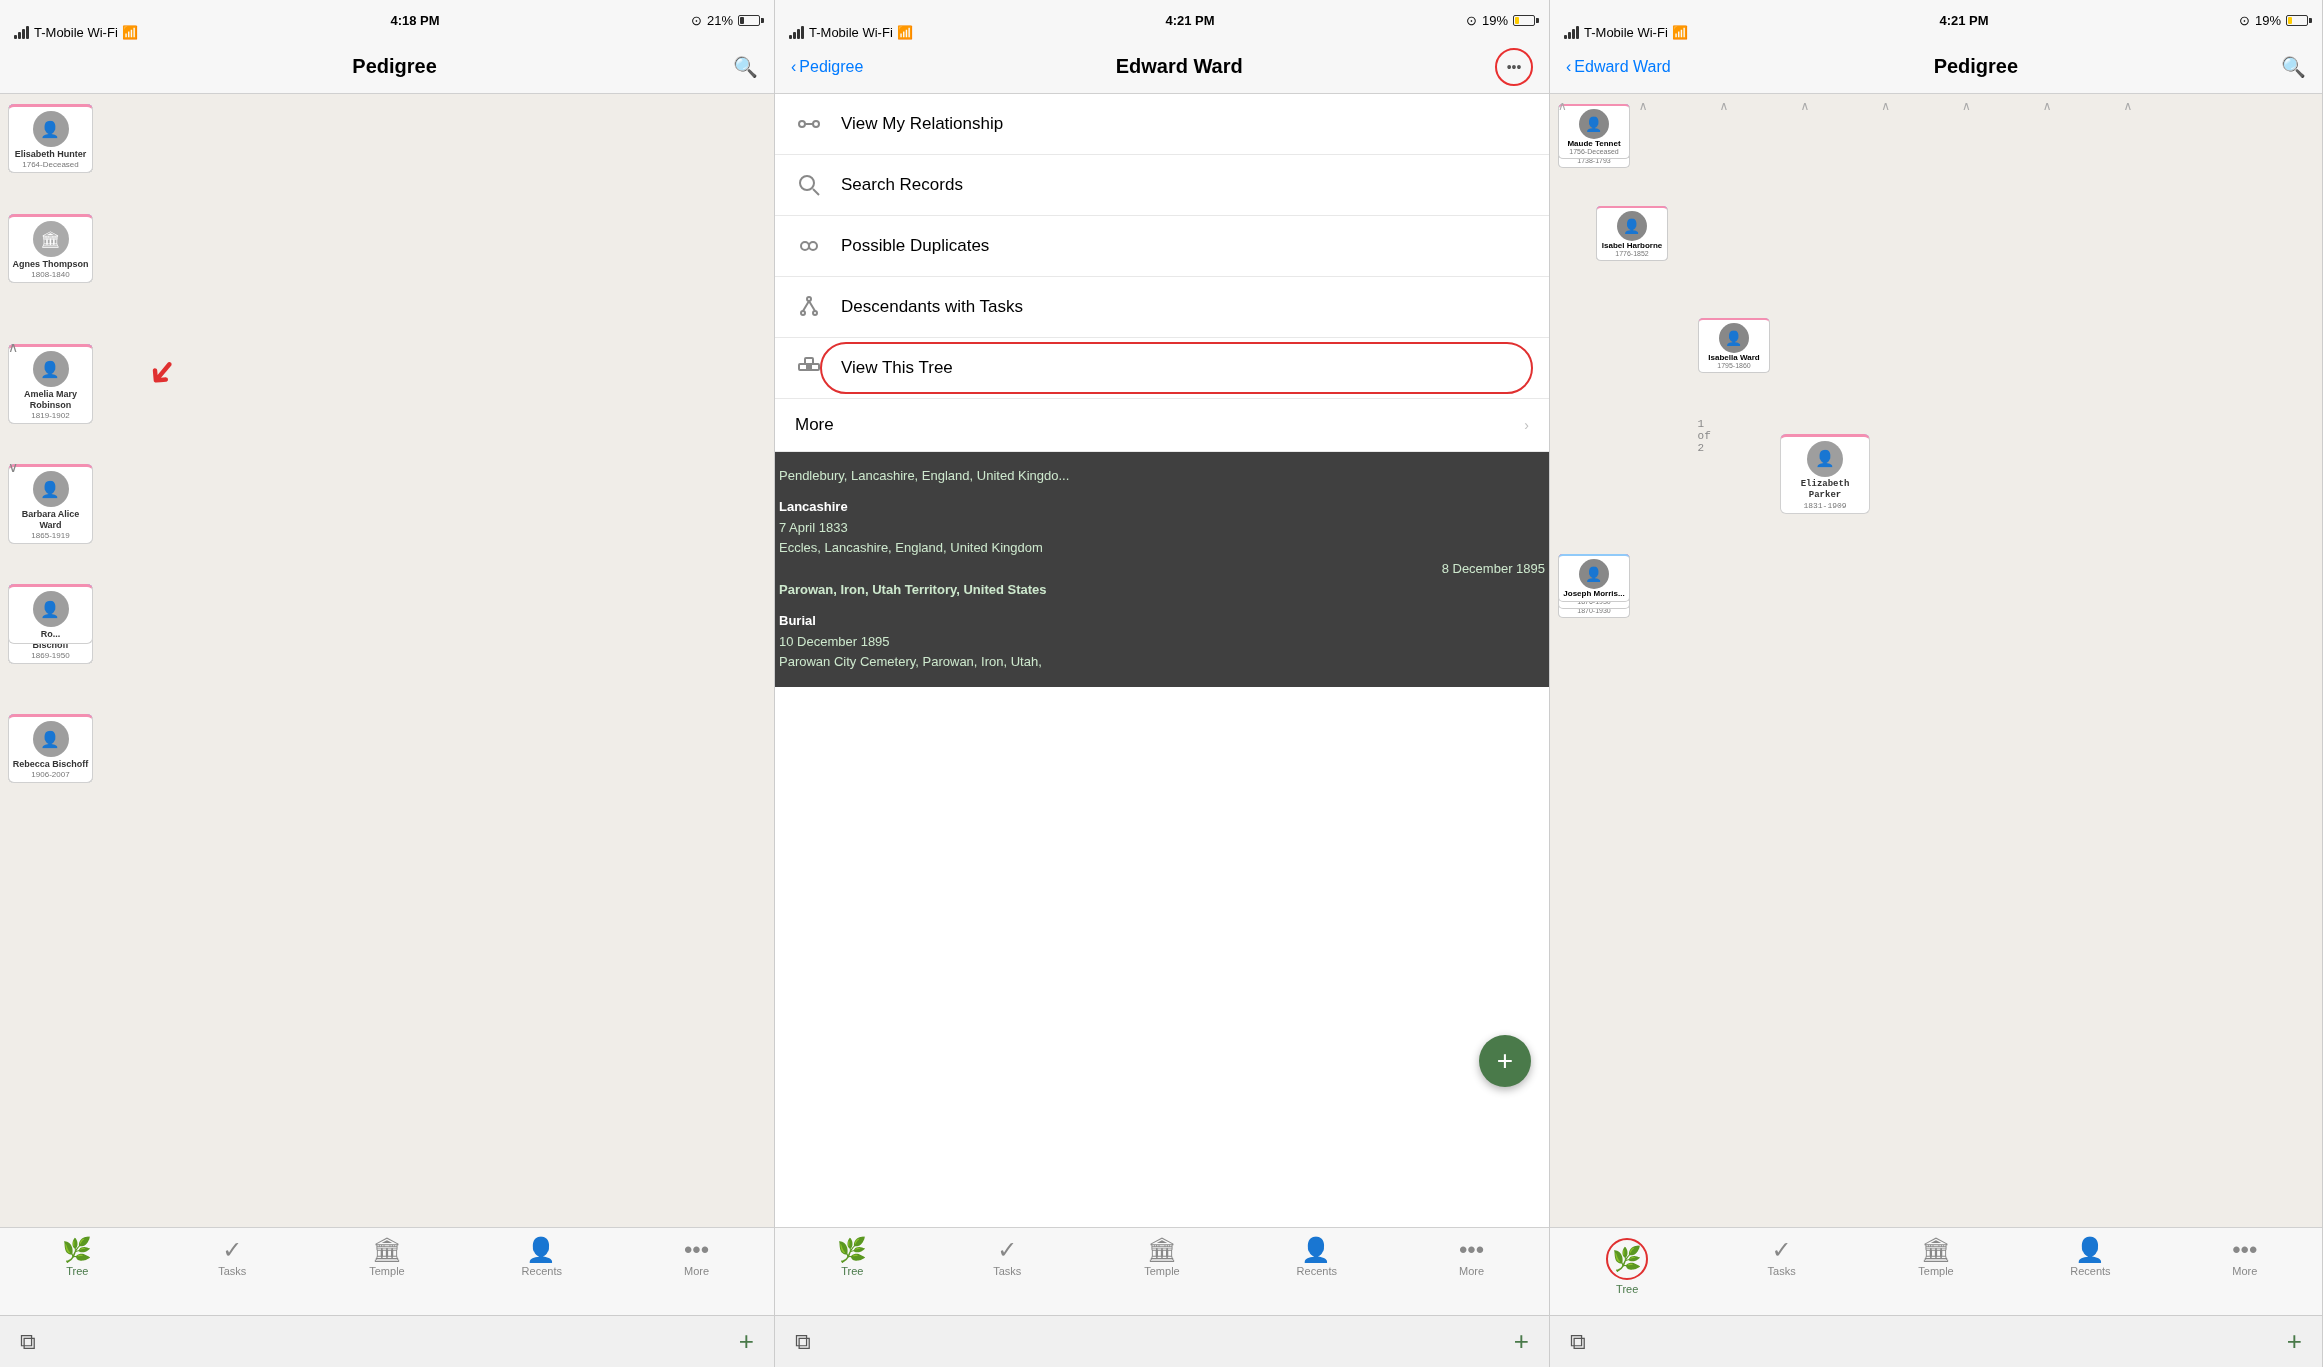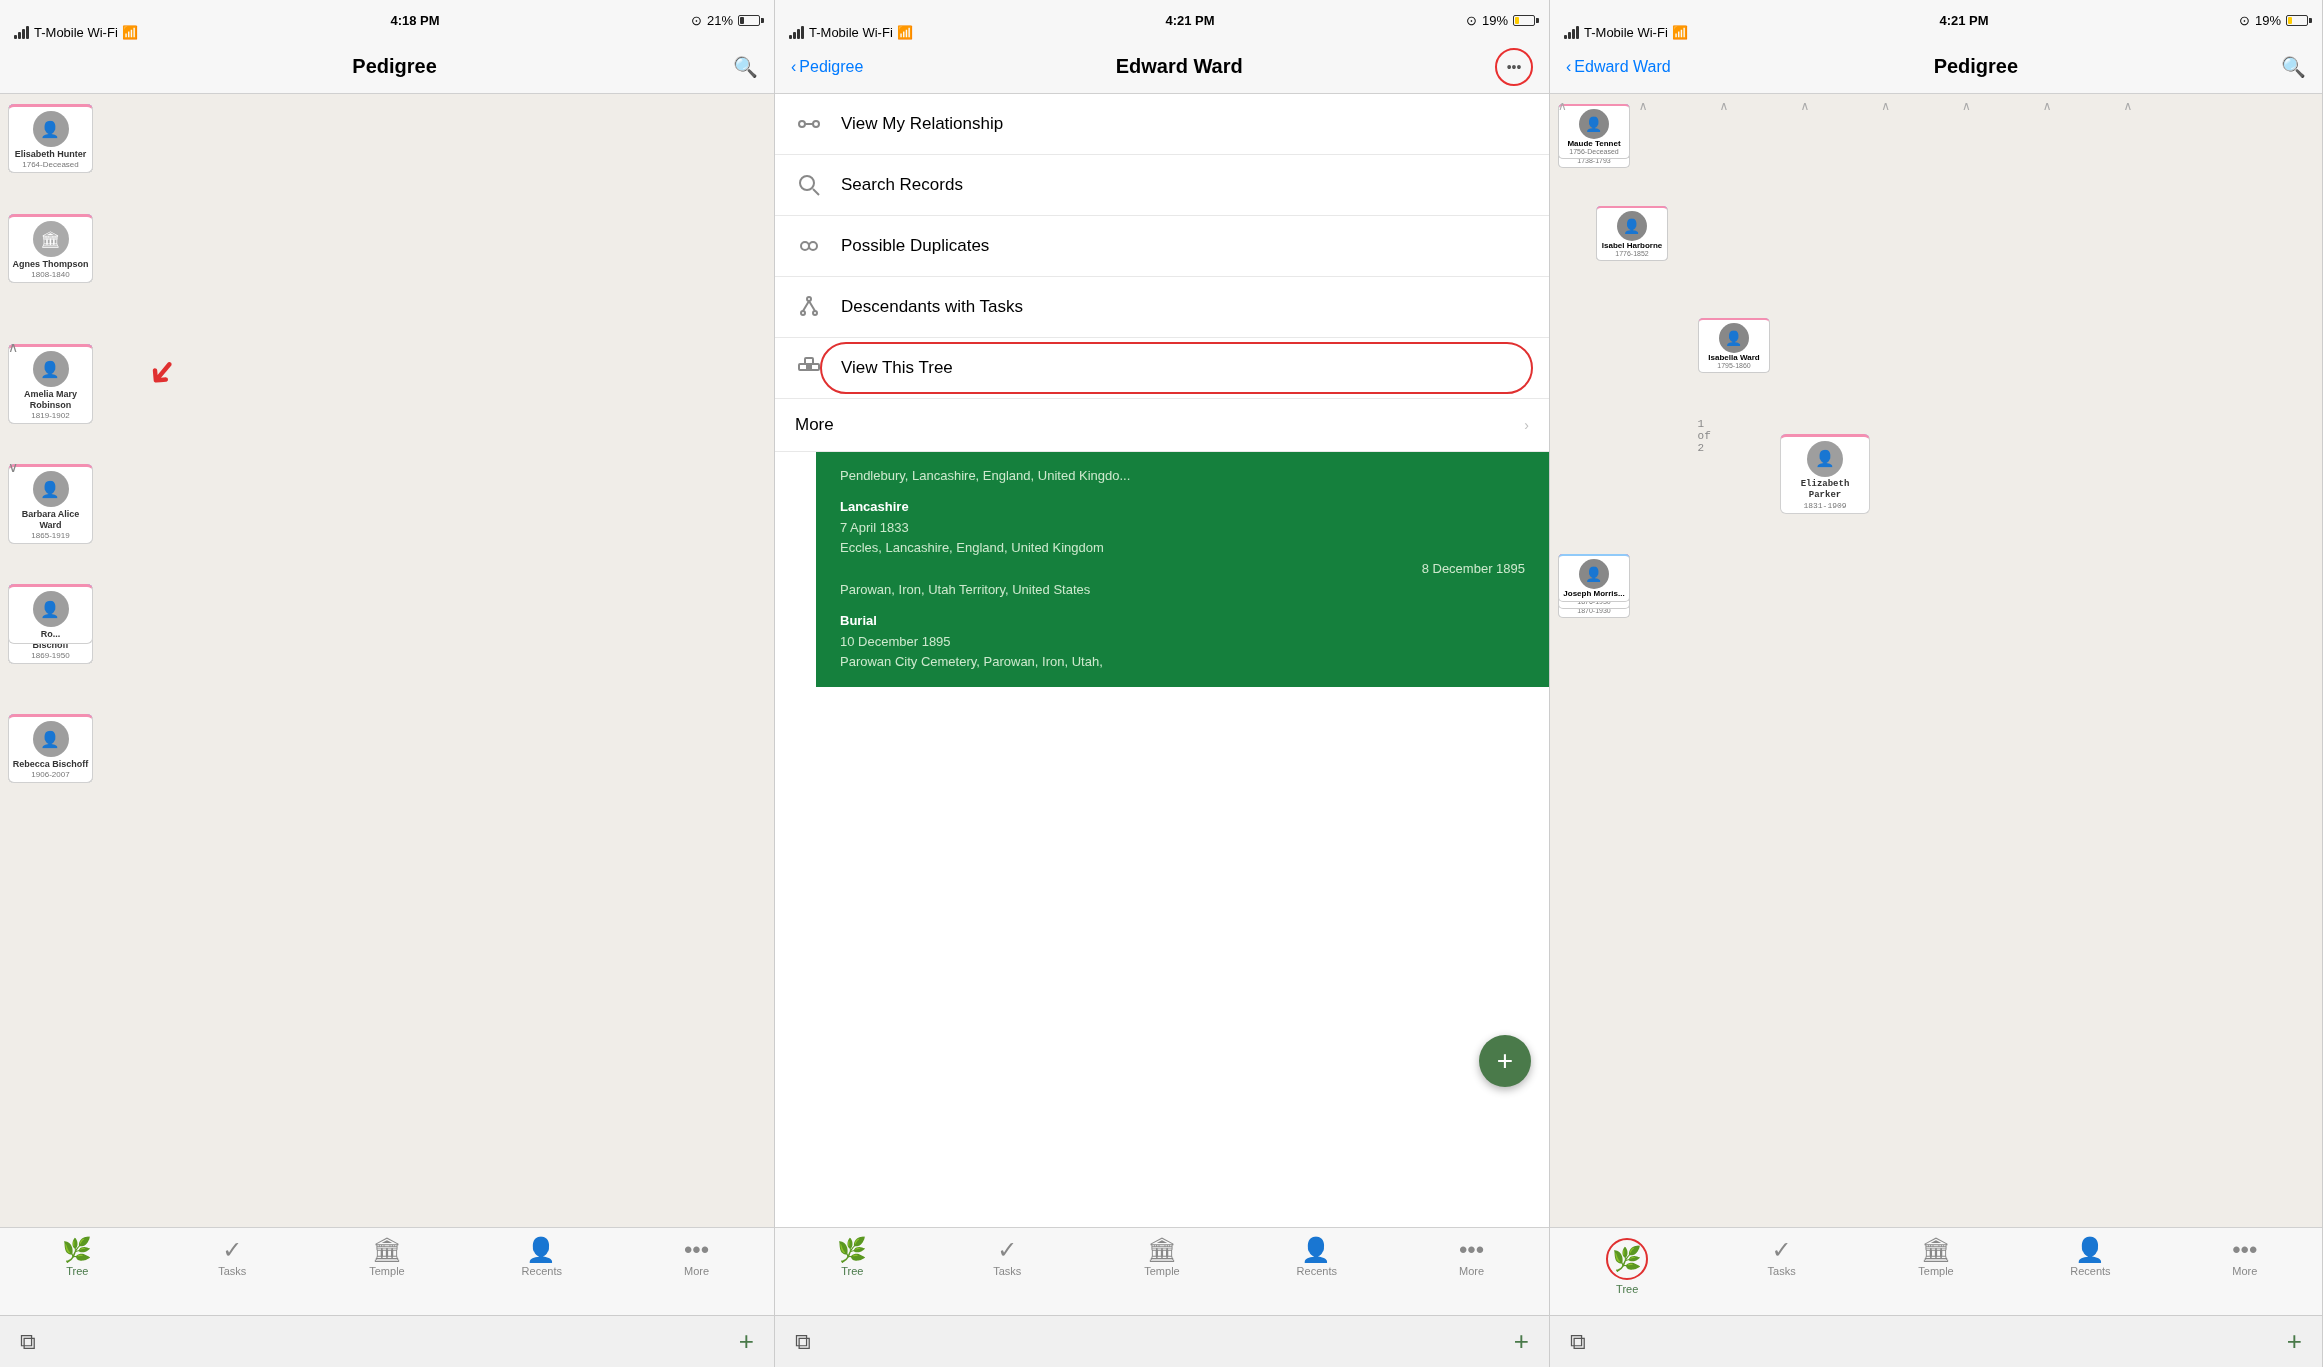--- a/index.html
+++ b/index.html
@@ -176,27 +176,26 @@
     }
     .menu-icon {
       width: 28px; height: 28px;
       display: flex; align-items: center; justify-content: center;
       flex-shrink: 0;
     }
     .menu-chevron { margin-left: auto; color: #c0c0c0; font-size: 14px; }
 
     
     .info-section {
-      background: #15803d;
+      background: #404040;
       color: #fff;
-      padding: 14px 24px;
+      padding: 14px 4px;
       font-size: 13px;
       line-height: 1.6;
       flex-shrink: 0;
-      margin-left: 41px;
     }
     .info-section .info-label { font-weight: 600; margin-top: 10px; }
     .fab-btn {
       position: absolute;
       right: 18px;
       bottom: 80px;
       width: 52px; height: 52px;
       background: #4a7a4a;
       border-radius: 50%;
       display: flex; align-items: center; justify-content: center;
@@ -675,21 +674,21 @@
     </div>
 
     <div class="info-section">
       <div style="color:#cde8cd;font-size:13px;margin-bottom:6px;">Pendlebury, Lancashire, England, United Kingdo...</div>
 
       <div class="info-label">Lancashire</div>
       <div style="color:#cde8cd;">7 April 1833</div>
       <div style="color:#cde8cd;">Eccles, Lancashire, England, United Kingdom</div>
 
       <div style="color:#cde8cd;text-align:right;">8 December 1895</div>
-      <div style="color:#cde8cd;">Parowan, Iron, Utah Territory, United States</div>
+      <div style="color:#cde8cd;font-weight:bold;">Parowan, Iron, Utah Territory, United States</div>
 
       <div class="info-label">Burial</div>
       <div style="color:#cde8cd;">10 December 1895</div>
       <div style="color:#cde8cd;">Parowan City Cemetery, Parowan, Iron, Utah,</div>
     </div>
   </div>
 
   <div style="position:relative;height:0;">
     <div class="fab-btn" style="bottom:140px;">+</div>
   </div>

